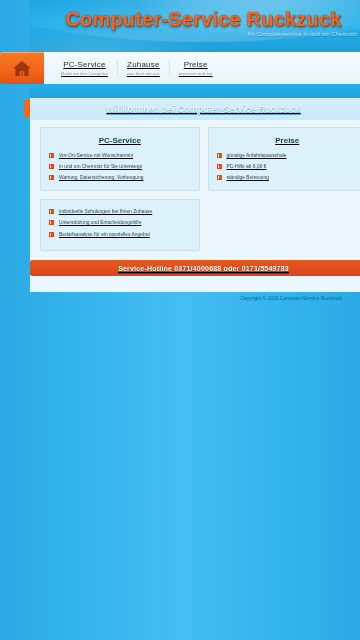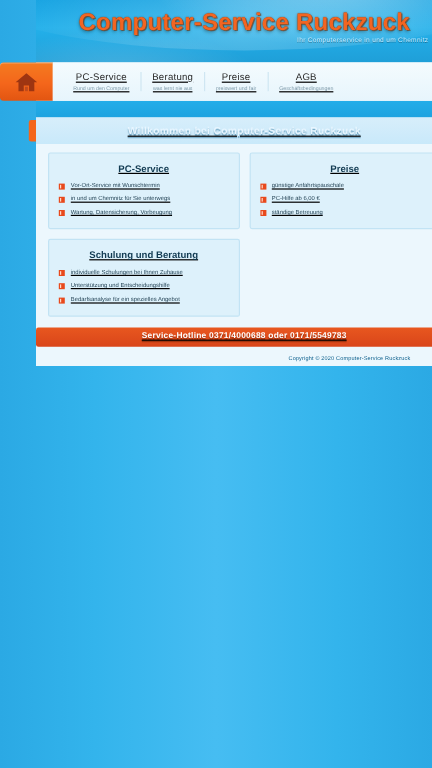--- a/index.html
+++ b/index.html
@@ -280,33 +280,29 @@
     </div>
 
     <div class="menu">
 
       <div class="menu-item">
         <span class="menu-title">PC-Service</span>
         <span class="menu-sub">Rund um den Computer</span>
       </div>
 
       <div class="menu-item">
-        <span class="menu-title">Beratung</span>
+        <span class="menu-title">Zuhause</span>
         <span class="menu-sub">was lernt nie aus</span>
       </div>
 
       <div class="menu-item">
         <span class="menu-title">Preise</span>
         <span class="menu-sub">preiswert und fair</span>
       </div>
 
-      <div class="menu-item">
-        <span class="menu-title">AGB</span>
-        <span class="menu-sub">Geschäftsbedingungen</span>
-      </div>
 
 
     </div>
   </div>
 
   <div class="below-nav"></div>
 
   <div class="content">
 
     <div class="welcome">
@@ -327,21 +323,20 @@
       <div class="card">
         <div class="card-title">Preise</div>
         <ul>
           <li><span class="bullet"></span><span>günstige Anfahrtspauschale</span></li>
           <li><span class="bullet"></span><span>PC-Hilfe ab 6,00 €</span></li>
           <li><span class="bullet"></span><span>ständige Betreuung</span></li>
         </ul>
       </div>
 
       <div class="card">
-        <div class="card-title">Schulung und Beratung</div>
         <ul>
           <li><span class="bullet"></span><span>individuelle Schulungen bei Ihnen Zuhause</span></li>
           <li><span class="bullet"></span><span>Unterstützung und Entscheidungshilfe</span></li>
           <li><span class="bullet"></span><span>Bedarfsanalyse für ein spezielles Angebot</span></li>
         </ul>
       </div>
 
 
     </div>
 

